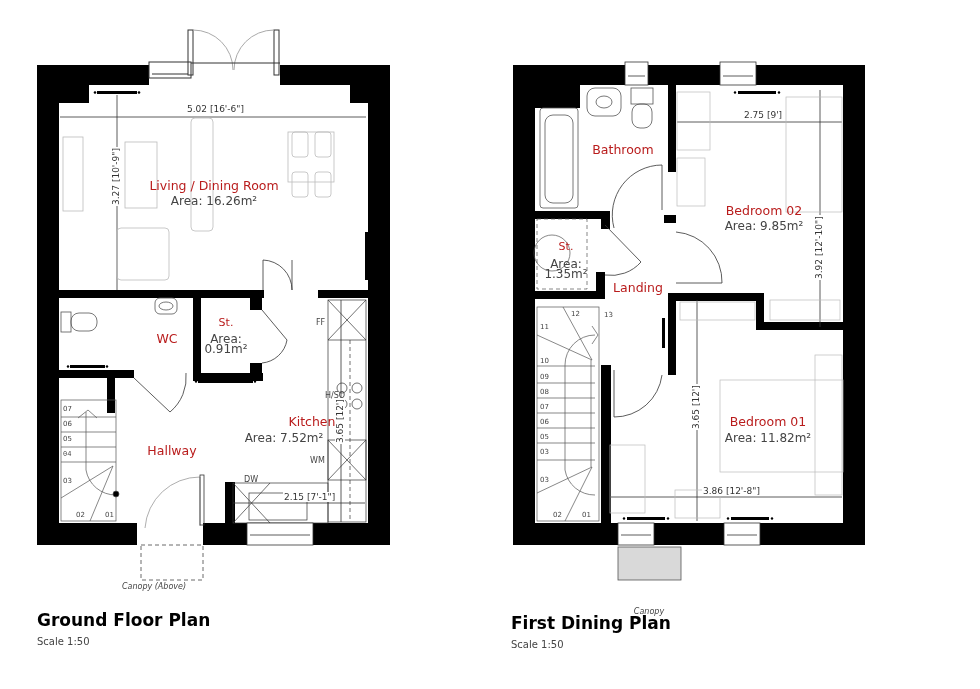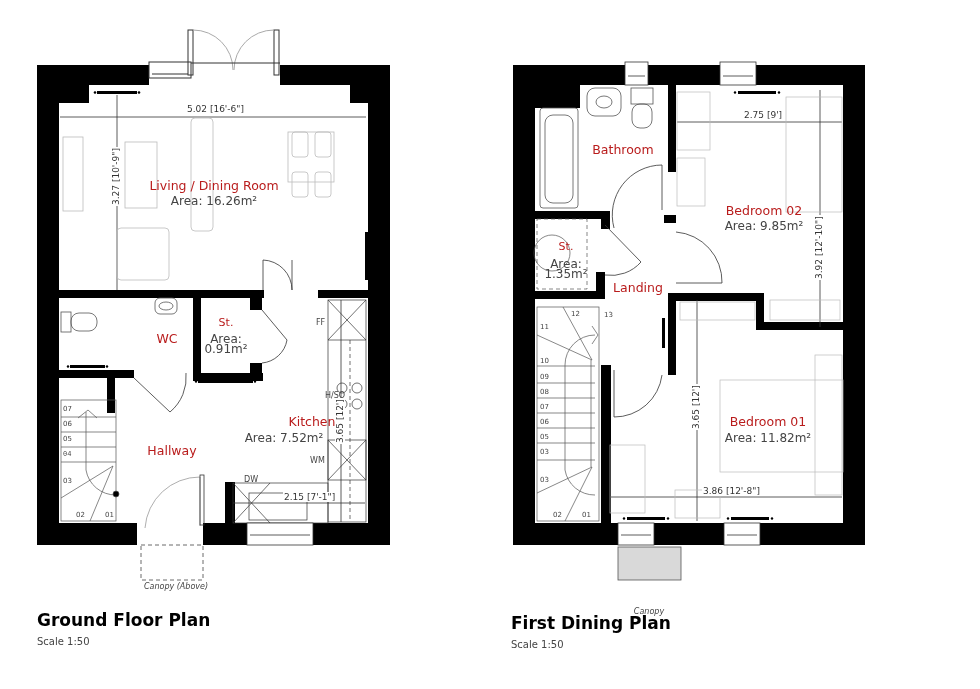--- a/index.html
+++ b/index.html
@@ -285,21 +285,21 @@
 <div class="lbl small" style="left:244px;top:475px;">DW</div>
 
 <div class="lbl tiny" style="left:63px;top:405px;">07</div>
 <div class="lbl tiny" style="left:63px;top:420px;">06</div>
 <div class="lbl tiny" style="left:63px;top:435px;">05</div>
 <div class="lbl tiny" style="left:63px;top:450px;font-family:Liberation Mono, monospace;">04</div>
 <div class="lbl tiny" style="left:63px;top:477px;">03</div>
 <div class="lbl tiny" style="left:76px;top:511px;">02</div>
 <div class="lbl tiny" style="left:105px;top:511px;">01</div>
 
-<div class="lbl canopy" style="left:176px;top:582px;">Canopy (Above)</div>
+<div class="lbl canopy" style="left:154px;top:582px;">Canopy (Above)</div>
 
 <div class="plan-title" style="left:37px;top:610px;">Ground Floor Plan</div>
 <div class="plan-scale" style="left:37px;top:636px;">Scale 1:50</div>
 
 <div class="lbl room" style="left:623px;top:142px;">Bathroom</div>
 <div class="lbl room" style="left:764px;top:203px;">Bedroom 02</div>
 <div class="lbl area" style="left:764px;top:219px;">Area: 9.85m²</div>
 <div class="lbl room" style="left:566px;top:240px;font-size:11px;">St.</div>
 <div class="lbl area" style="left:566px;top:257px;">Area:</div>
 <div class="lbl area" style="left:566px;top:267px;">1.35m²</div>

